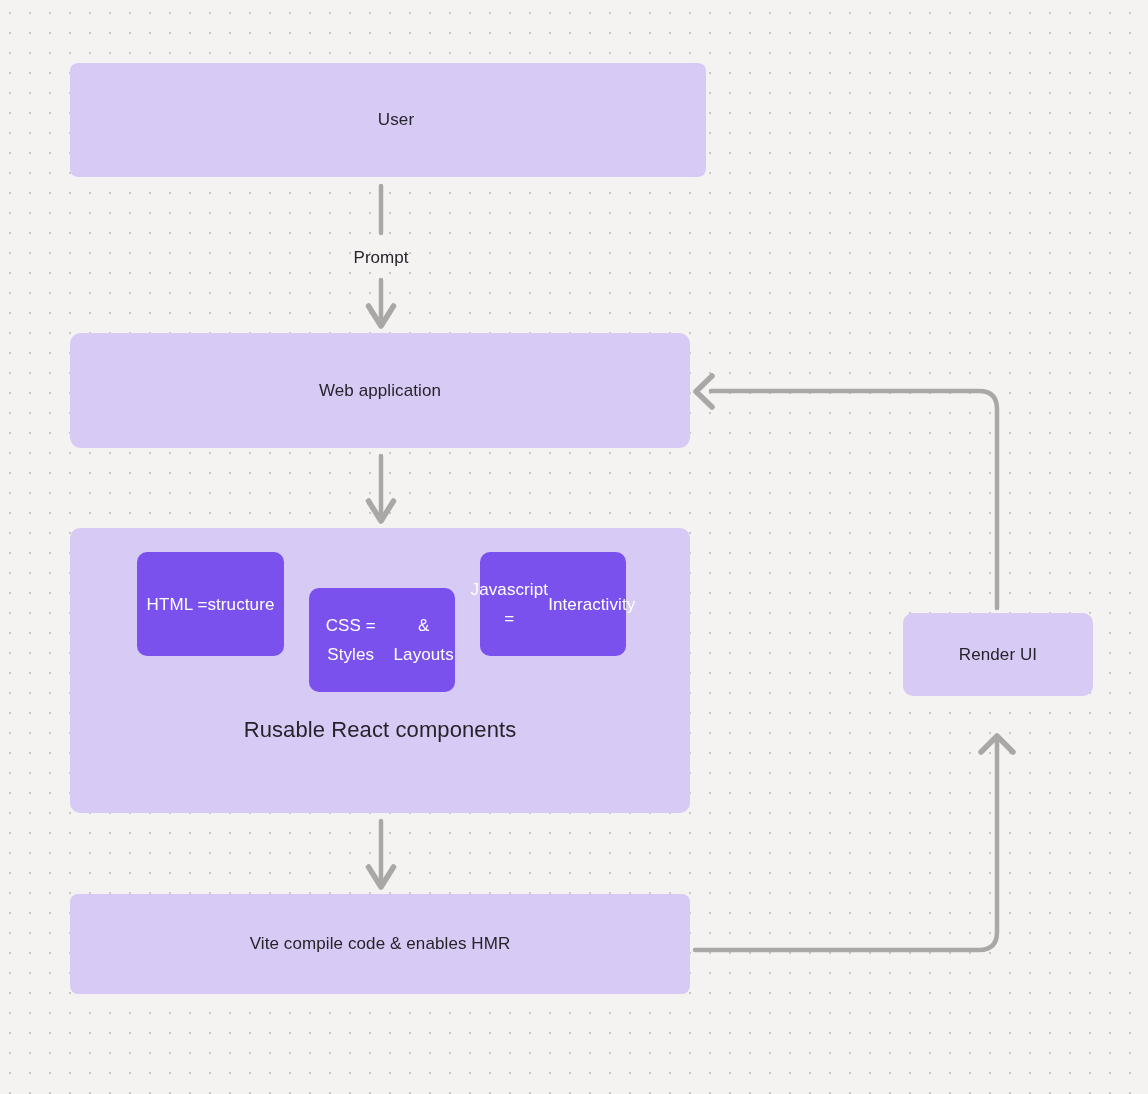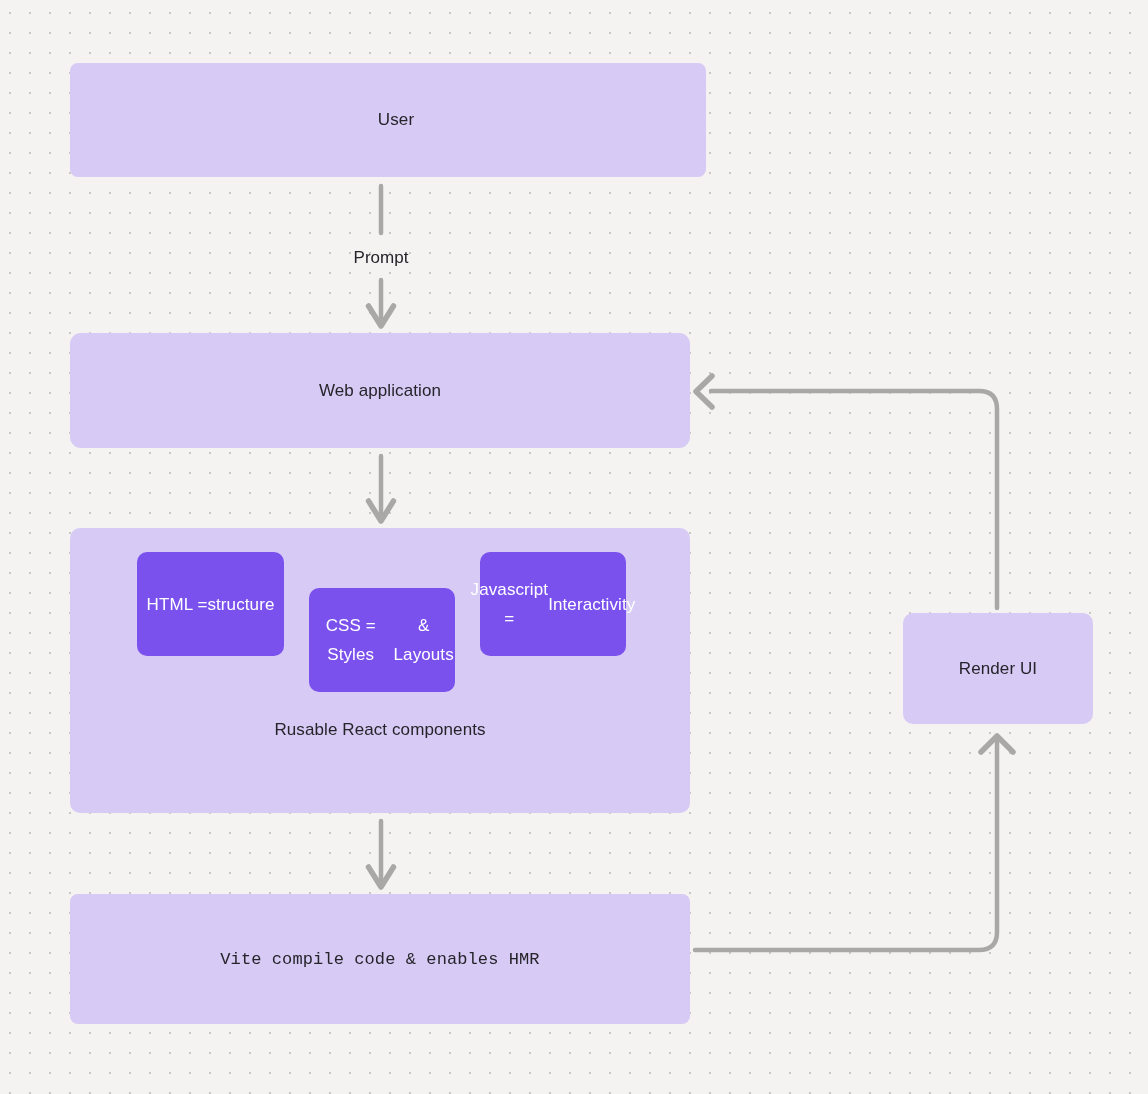--- a/index.html
+++ b/index.html
@@ -33,22 +33,22 @@
     display:flex;
     align-items:center;
     justify-content:center;
     font-size:17px;
     color:var(--text-dark);
     text-align:center;
     letter-spacing:.1px;
   }
   #node-user   {left:70px;  top:63px;  width:620px; height:114px;padding-left:16px;}
   #node-webapp {left:70px;  top:333px; width:620px; height:115px;border-radius:11px;}
-  #node-vite   {left:70px;  top:894px; width:620px; height:130px;font-family:Liberation Mono, monospace;}
-  #node-render {left:903px; top:613px; width:190px; height:111px; border-radius:10px;}
+  #node-vite   {left:70px;  top:894px; width:620px; height:100px;}
+  #node-render {left:903px; top:613px; width:190px; height:83px; border-radius:10px;}
   #node-components{
     left:70px; top:528px; width:620px; height:285px;
     border-radius:10px; display:block;
   }
   .chip{
     position:absolute;
     top:24px;
     height:104px;
     background:var(--node-dark);
     border-radius:10px;
@@ -62,21 +62,21 @@
     text-align:center;
   }
   #chip-html{left:67px;  width:147px;}
   #chip-css {left:239px; width:146px;margin-top:36px;}
   #chip-js  {left:410px; width:146px;}
   .container-caption{
     position:absolute;
     left:0; right:0;
     top:190px;
     text-align:center;
-    font-size:17px;
+    font-size:22px;
     color:var(--text-dark);
     line-height:24px;
   }
   .edge-label{
     position:absolute;
     left:321px;
     top:246px;
     width:120px;
     text-align:center;
     font-size:17px;

